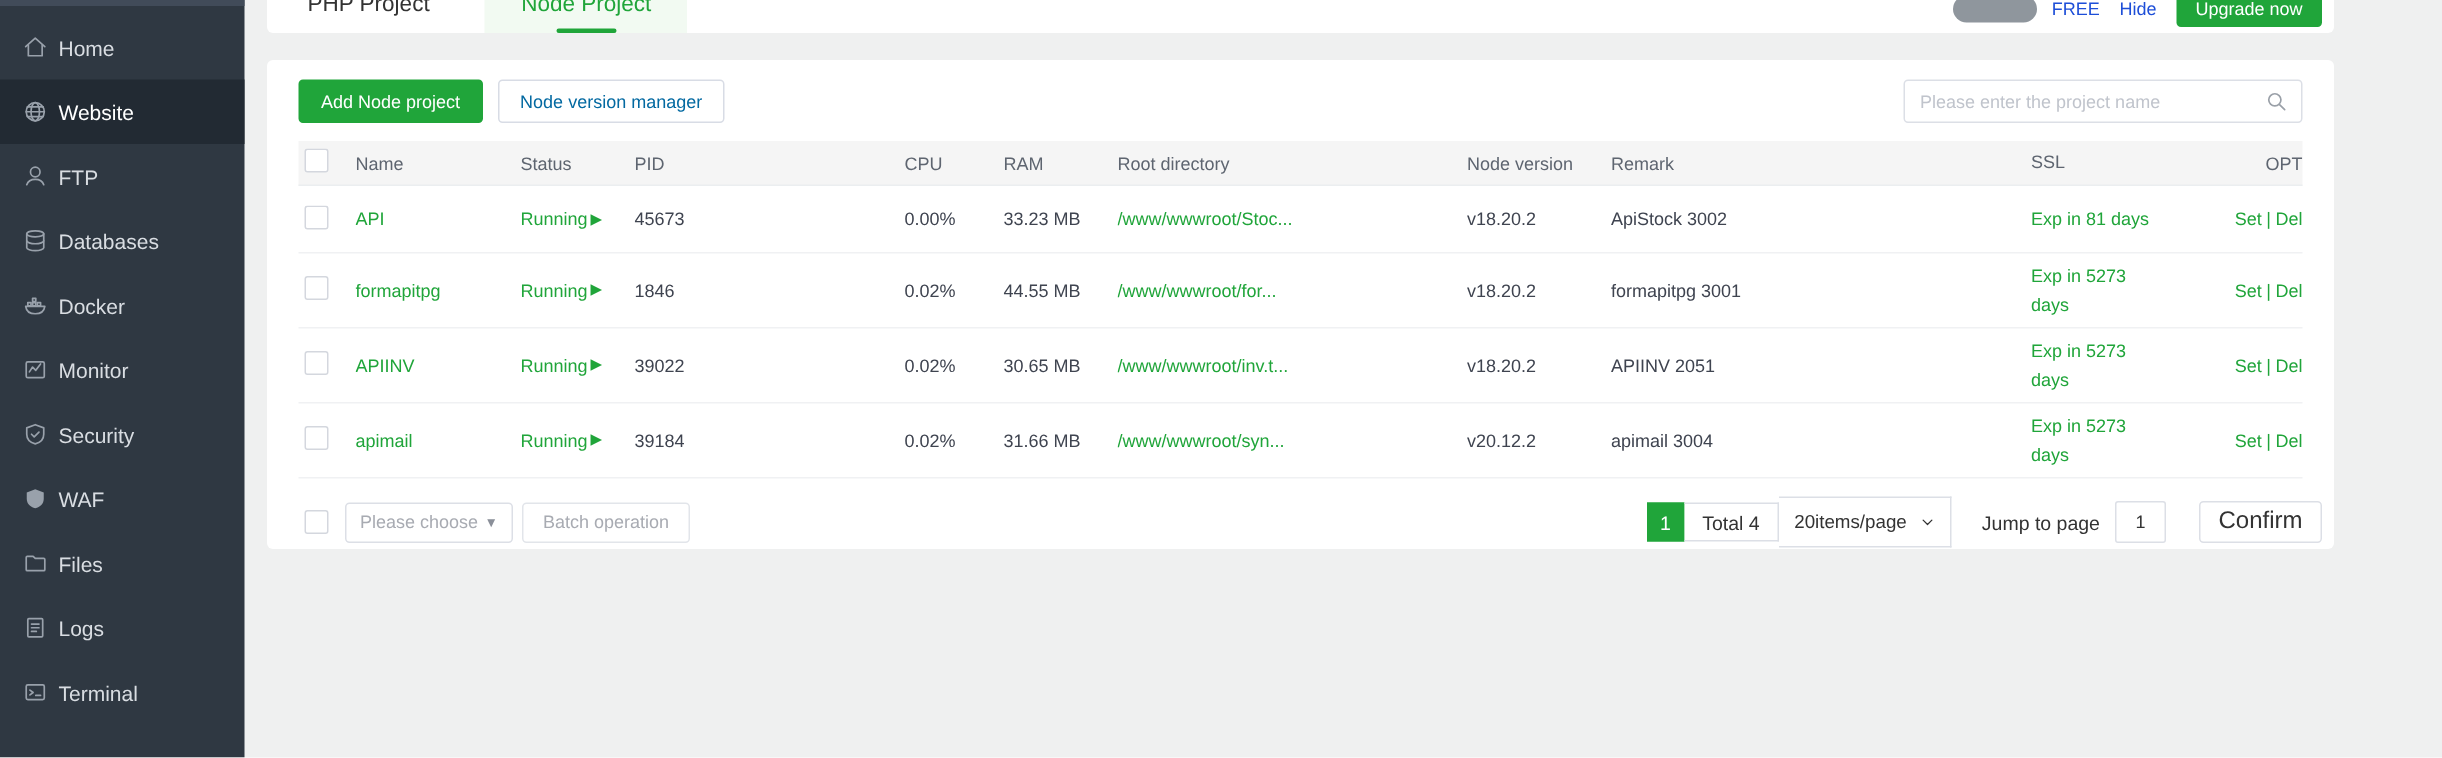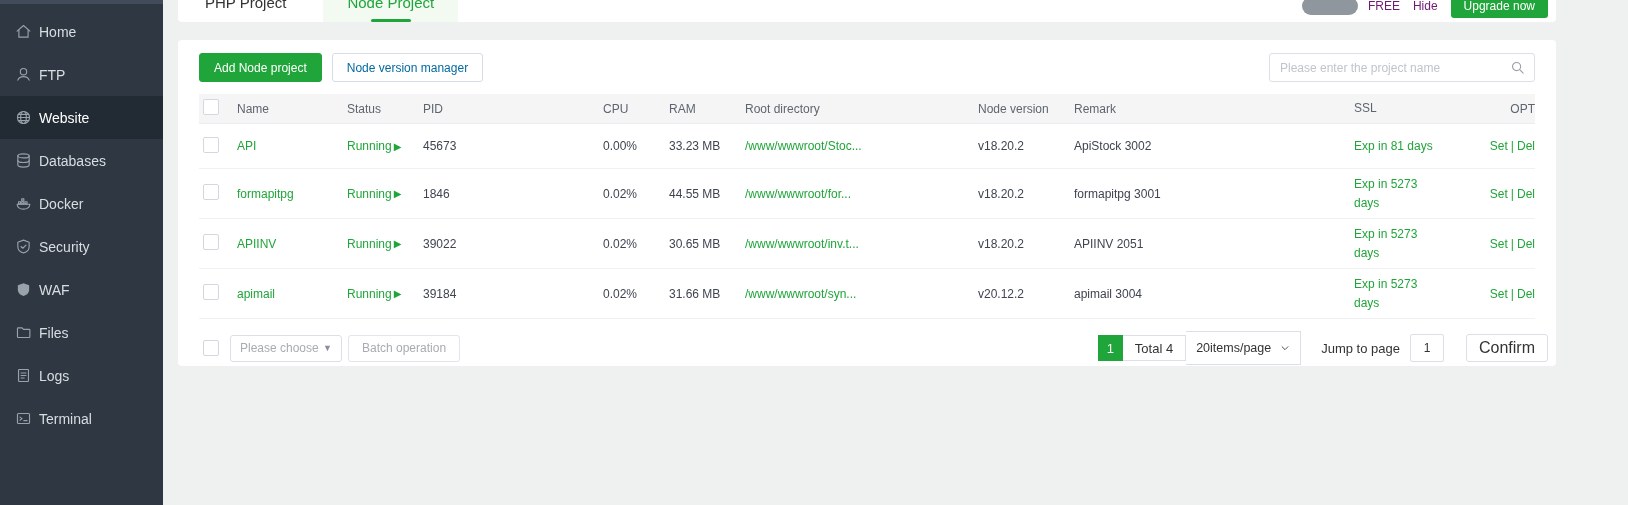--- a/index.html
+++ b/index.html
@@ -20,21 +20,21 @@
   .side-icon path,.side-icon rect,.side-icon circle,.side-icon ellipse{fill:none;stroke:#99a1ab;stroke-width:1.6;stroke-linecap:round;stroke-linejoin:round}
   .side-icon .solid{fill:#99a1ab;stroke:none}
   
   .topbar{position:absolute;left:178px;top:0;width:1378px;height:22px;background:#fff;border-radius:0 0 4px 4px;overflow:hidden}
   .topbar-inner{position:absolute;top:-18px;left:0;right:0;height:40px;display:flex;align-items:center}
   .tab{height:40px;display:flex;align-items:center;padding:0 13px;font-size:15px;color:#333;position:relative;cursor:pointer;margin-left:14px}
   .tab.active{background:#f2faf2;color:#20a53a;margin-left:24px;padding:0 24px}
   .tab-underline{position:absolute;left:50%;transform:translateX(-50%);bottom:0;width:40px;height:3px;background:#20a53a;border-radius:2px}
   .topbar-right{margin-left:auto;display:flex;align-items:center;padding-right:8px;align-self:flex-start;margin-top:12px}
   .plan-pill{width:56px;height:18px;background:#8f969d;border-radius:9px;margin-right:10px}
-  .mini-label{font-size:12px;color:#701a75;margin-right:13px}
+  .mini-label{font-size:12px;color:#1d4ed8;margin-right:13px}
   .upgrade-btn{background:#20a53a;color:#fff;font-size:12px;height:24px;padding:0 13px;border:none;border-radius:3px;display:flex;align-items:center;cursor:pointer}
   
   .card{position:absolute;left:178px;top:40px;width:1378px;height:326px;background:#fff;border-radius:4px}
   .toolbar{display:flex;align-items:center;padding:13px 21px 12px}
   .btn-green{background:#20a53a;color:#fff;border:1px solid #20a53a;height:29px;padding:0 14px;font-size:12px;border-radius:3px;cursor:pointer}
   .btn-plain{background:#fff;color:#0369a1;border:1px solid #d8dce5;height:29px;padding:0 14px;font-size:12px;border-radius:3px;margin-left:10px;cursor:pointer}
   .search-wrap{margin-left:auto;width:266px;height:29px;border:1px solid #dcdfe6;border-radius:3px;display:flex;align-items:center;background:#fff;box-sizing:border-box}
   .search-input{border:none;outline:none;flex:1;padding:0 10px;font-size:12px;color:#333;background:transparent;font-family:inherit}
   .search-input::placeholder{color:#c0c4cc}
   .search-icon{width:15px;height:15px;margin-right:9px}
@@ -79,38 +79,38 @@
   <div class="side-list">
     <div class="side-item">
       <span class="side-icon">
           <svg viewBox="0 0 24 24">
             <path d="M3 11.5 12 3.5l9 8"></path>
             <path d="M5.5 10v10h13V10"></path>
           </svg>
         </span>
       <span>Home</span>
     </div>
-    <div class="side-item">
-      <span class="side-icon">
-          <svg viewBox="0 0 24 24">
-            <circle cx="12" cy="8" r="4.5"></circle>
-            <path d="M4 20c1.2-3.5 4.2-5 8-5s6.8 1.5 8 5"></path>
-          </svg>
-        </span>
-      <span>FTP</span>
-    </div>
     <div class="side-item active">
       <span class="side-icon">
           <svg viewBox="0 0 24 24">
             <circle cx="12" cy="12" r="8.5"></circle>
             <ellipse cx="12" cy="12" rx="4" ry="8.5"></ellipse>
             <path d="M3.5 12h17M4.5 7.5h15M4.5 16.5h15"></path>
           </svg>
         </span>
       <span>Website</span>
+    </div>
+    <div class="side-item">
+      <span class="side-icon">
+          <svg viewBox="0 0 24 24">
+            <circle cx="12" cy="8" r="4.5"></circle>
+            <path d="M4 20c1.2-3.5 4.2-5 8-5s6.8 1.5 8 5"></path>
+          </svg>
+        </span>
+      <span>FTP</span>
     </div>
     <div class="side-item">
       <span class="side-icon">
           <svg viewBox="0 0 24 24">
             <ellipse cx="12" cy="5.5" rx="8" ry="2.8"></ellipse>
             <path d="M4 5.5v6.5c0 1.5 3.6 2.8 8 2.8s8-1.3 8-2.8V5.5"></path>
             <path d="M4 12v6.5c0 1.5 3.6 2.8 8 2.8s8-1.3 8-2.8V12"></path>
           </svg>
         </span>
       <span>Databases</span>
@@ -119,20 +119,29 @@
       <span class="side-icon">
           <svg viewBox="0 0 24 24">
             <path d="M3 13h18c-.5 4-3.5 7-9 7s-8.5-3-9-7z"></path>
             <rect x="5" y="9.5" width="3" height="3"></rect>
             <rect x="9.5" y="9.5" width="3" height="3"></rect>
             <rect x="14" y="9.5" width="3" height="3"></rect>
             <rect x="9.5" y="5.5" width="3" height="3"></rect>
           </svg>
         </span>
       <span>Docker</span>
+    </div>
+    <div class="side-item">
+      <span class="side-icon">
+          <svg viewBox="0 0 24 24">
+            <rect x="3.5" y="4.5" width="17" height="15" rx="1.5"></rect>
+            <path d="M6.5 14l3-4.5 3 3 4.5-6"></path>
+          </svg>
+        </span>
+      <span>Monitor</span>
     </div>
     <div class="side-item">
       <span class="side-icon">
           <svg viewBox="0 0 24 24">
             <path d="M12 3l8 3v6c0 4.8-3.4 7.9-8 9-4.6-1.1-8-4.2-8-9V6z"></path>
             <path d="M8.5 12l2.5 2.5 4.5-4.5"></path>
           </svg>
         </span>
       <span>Security</span>
     </div>

